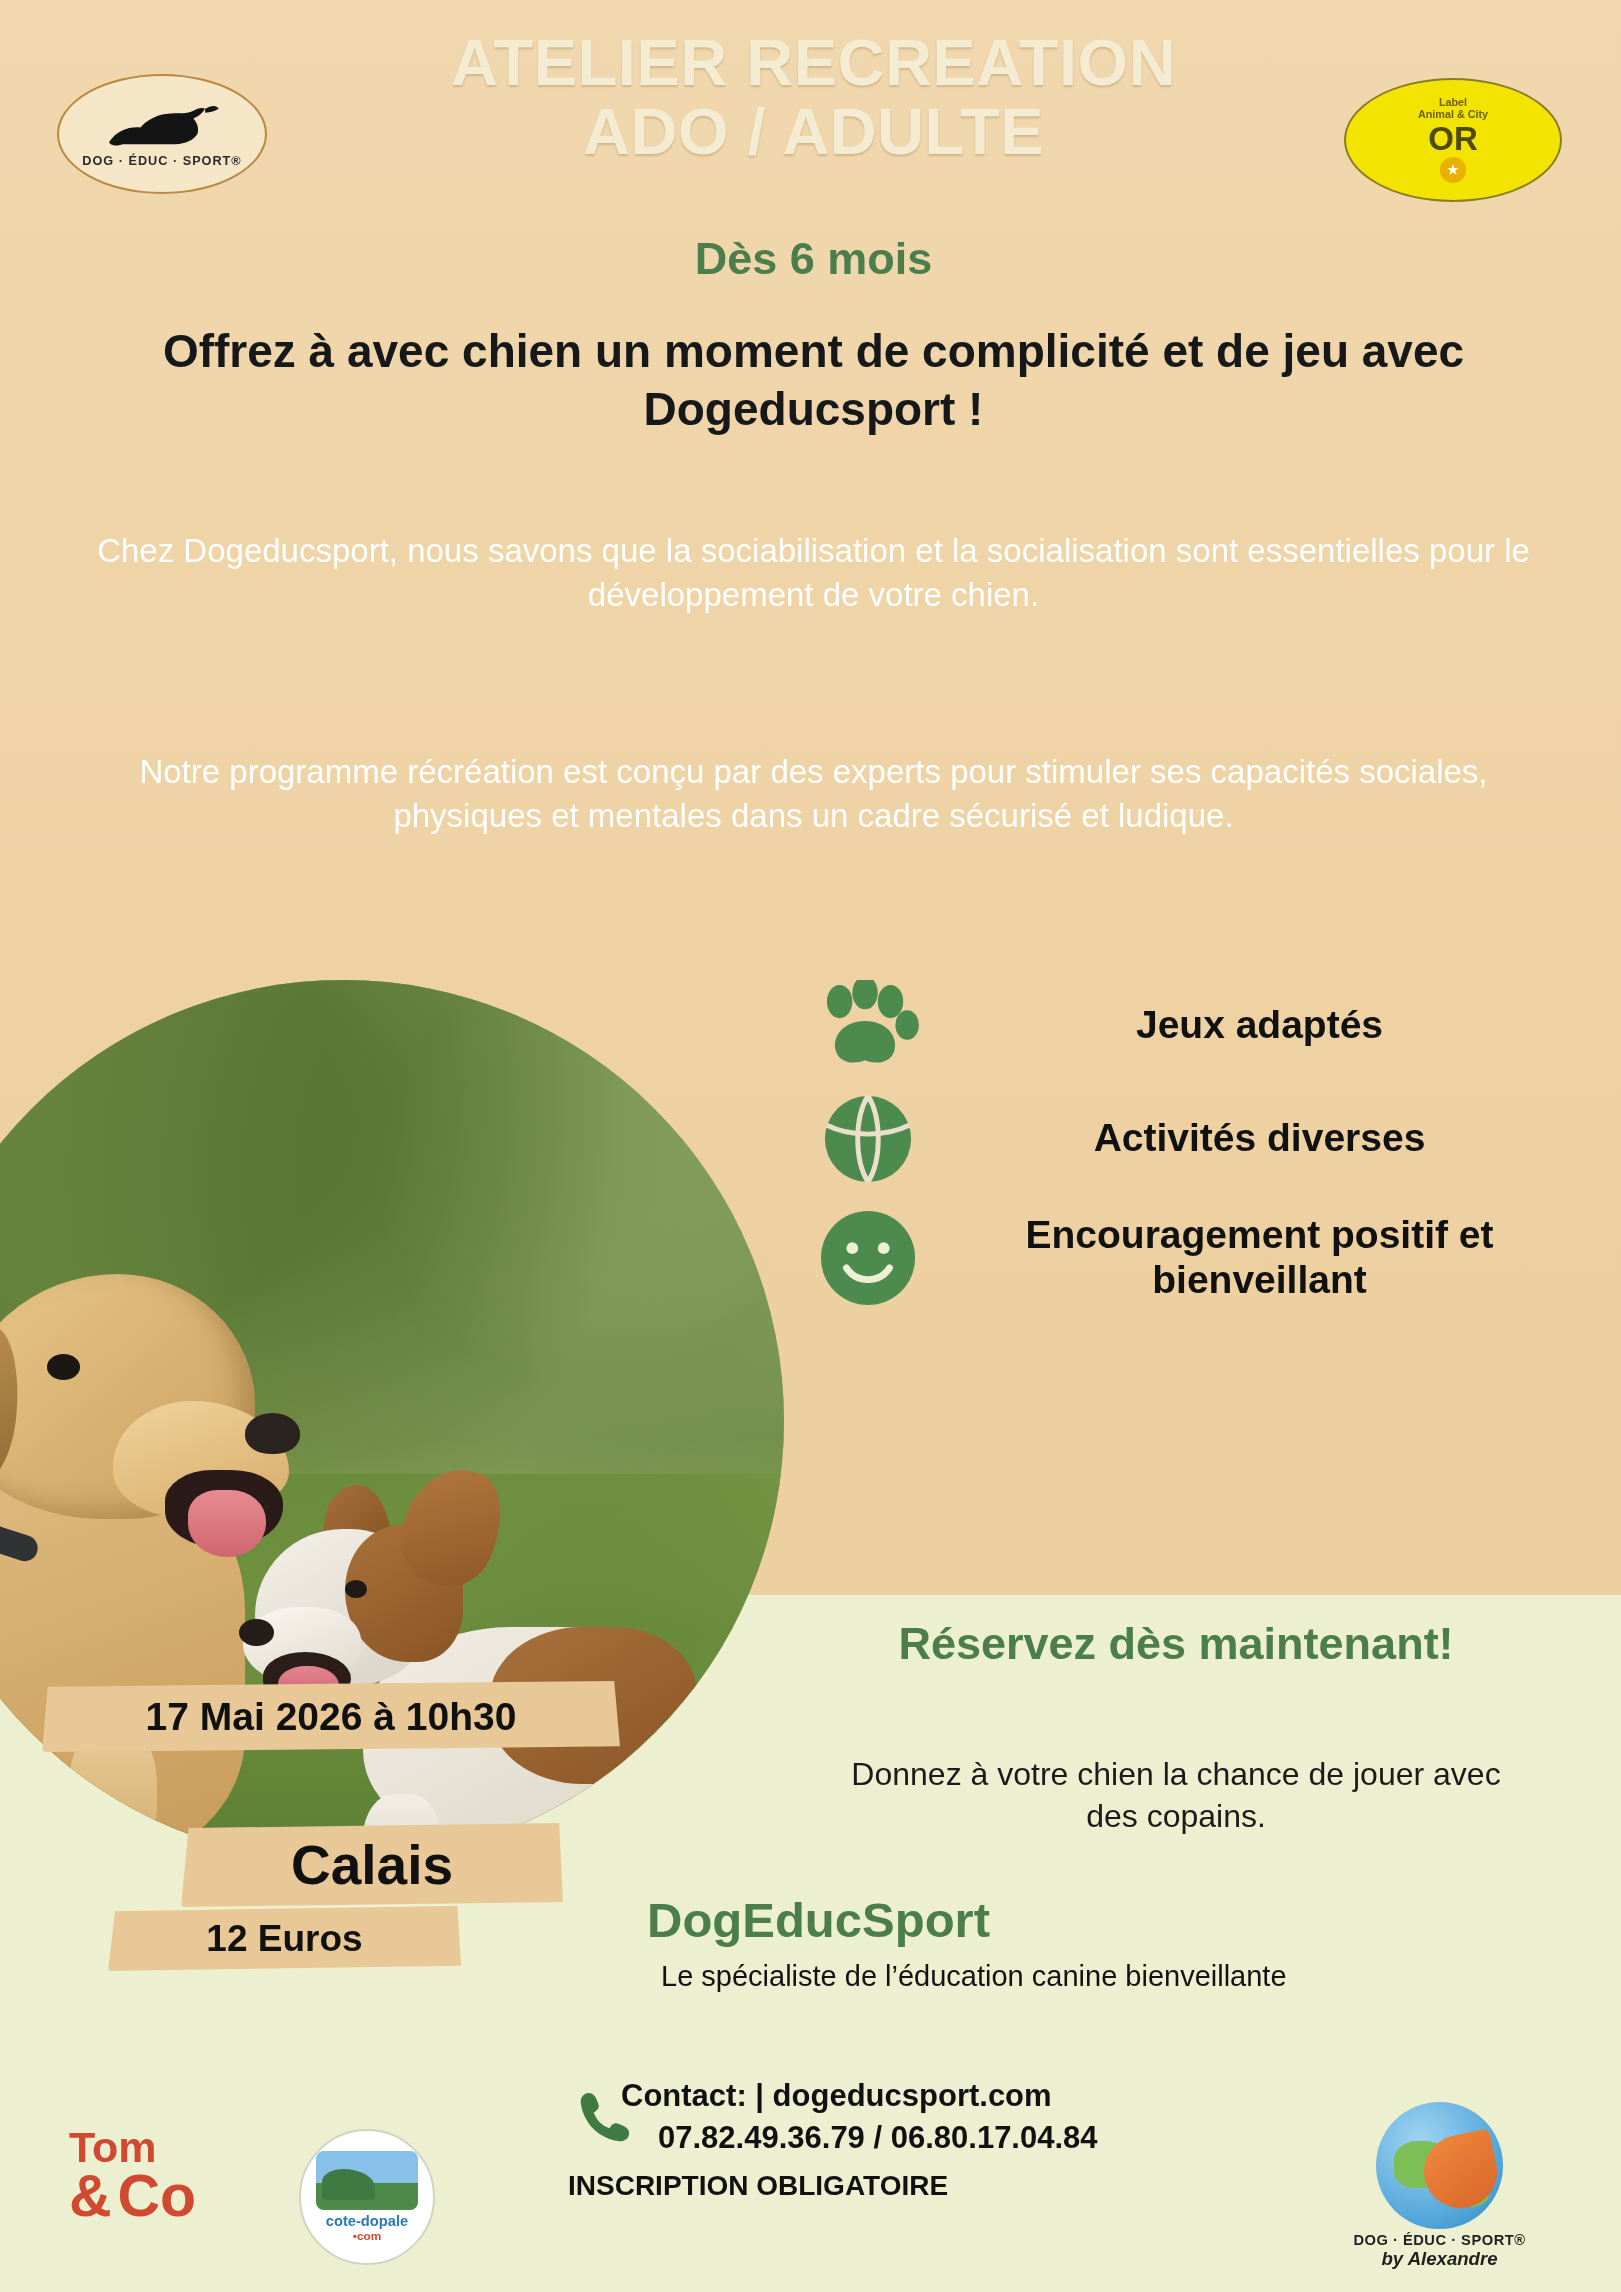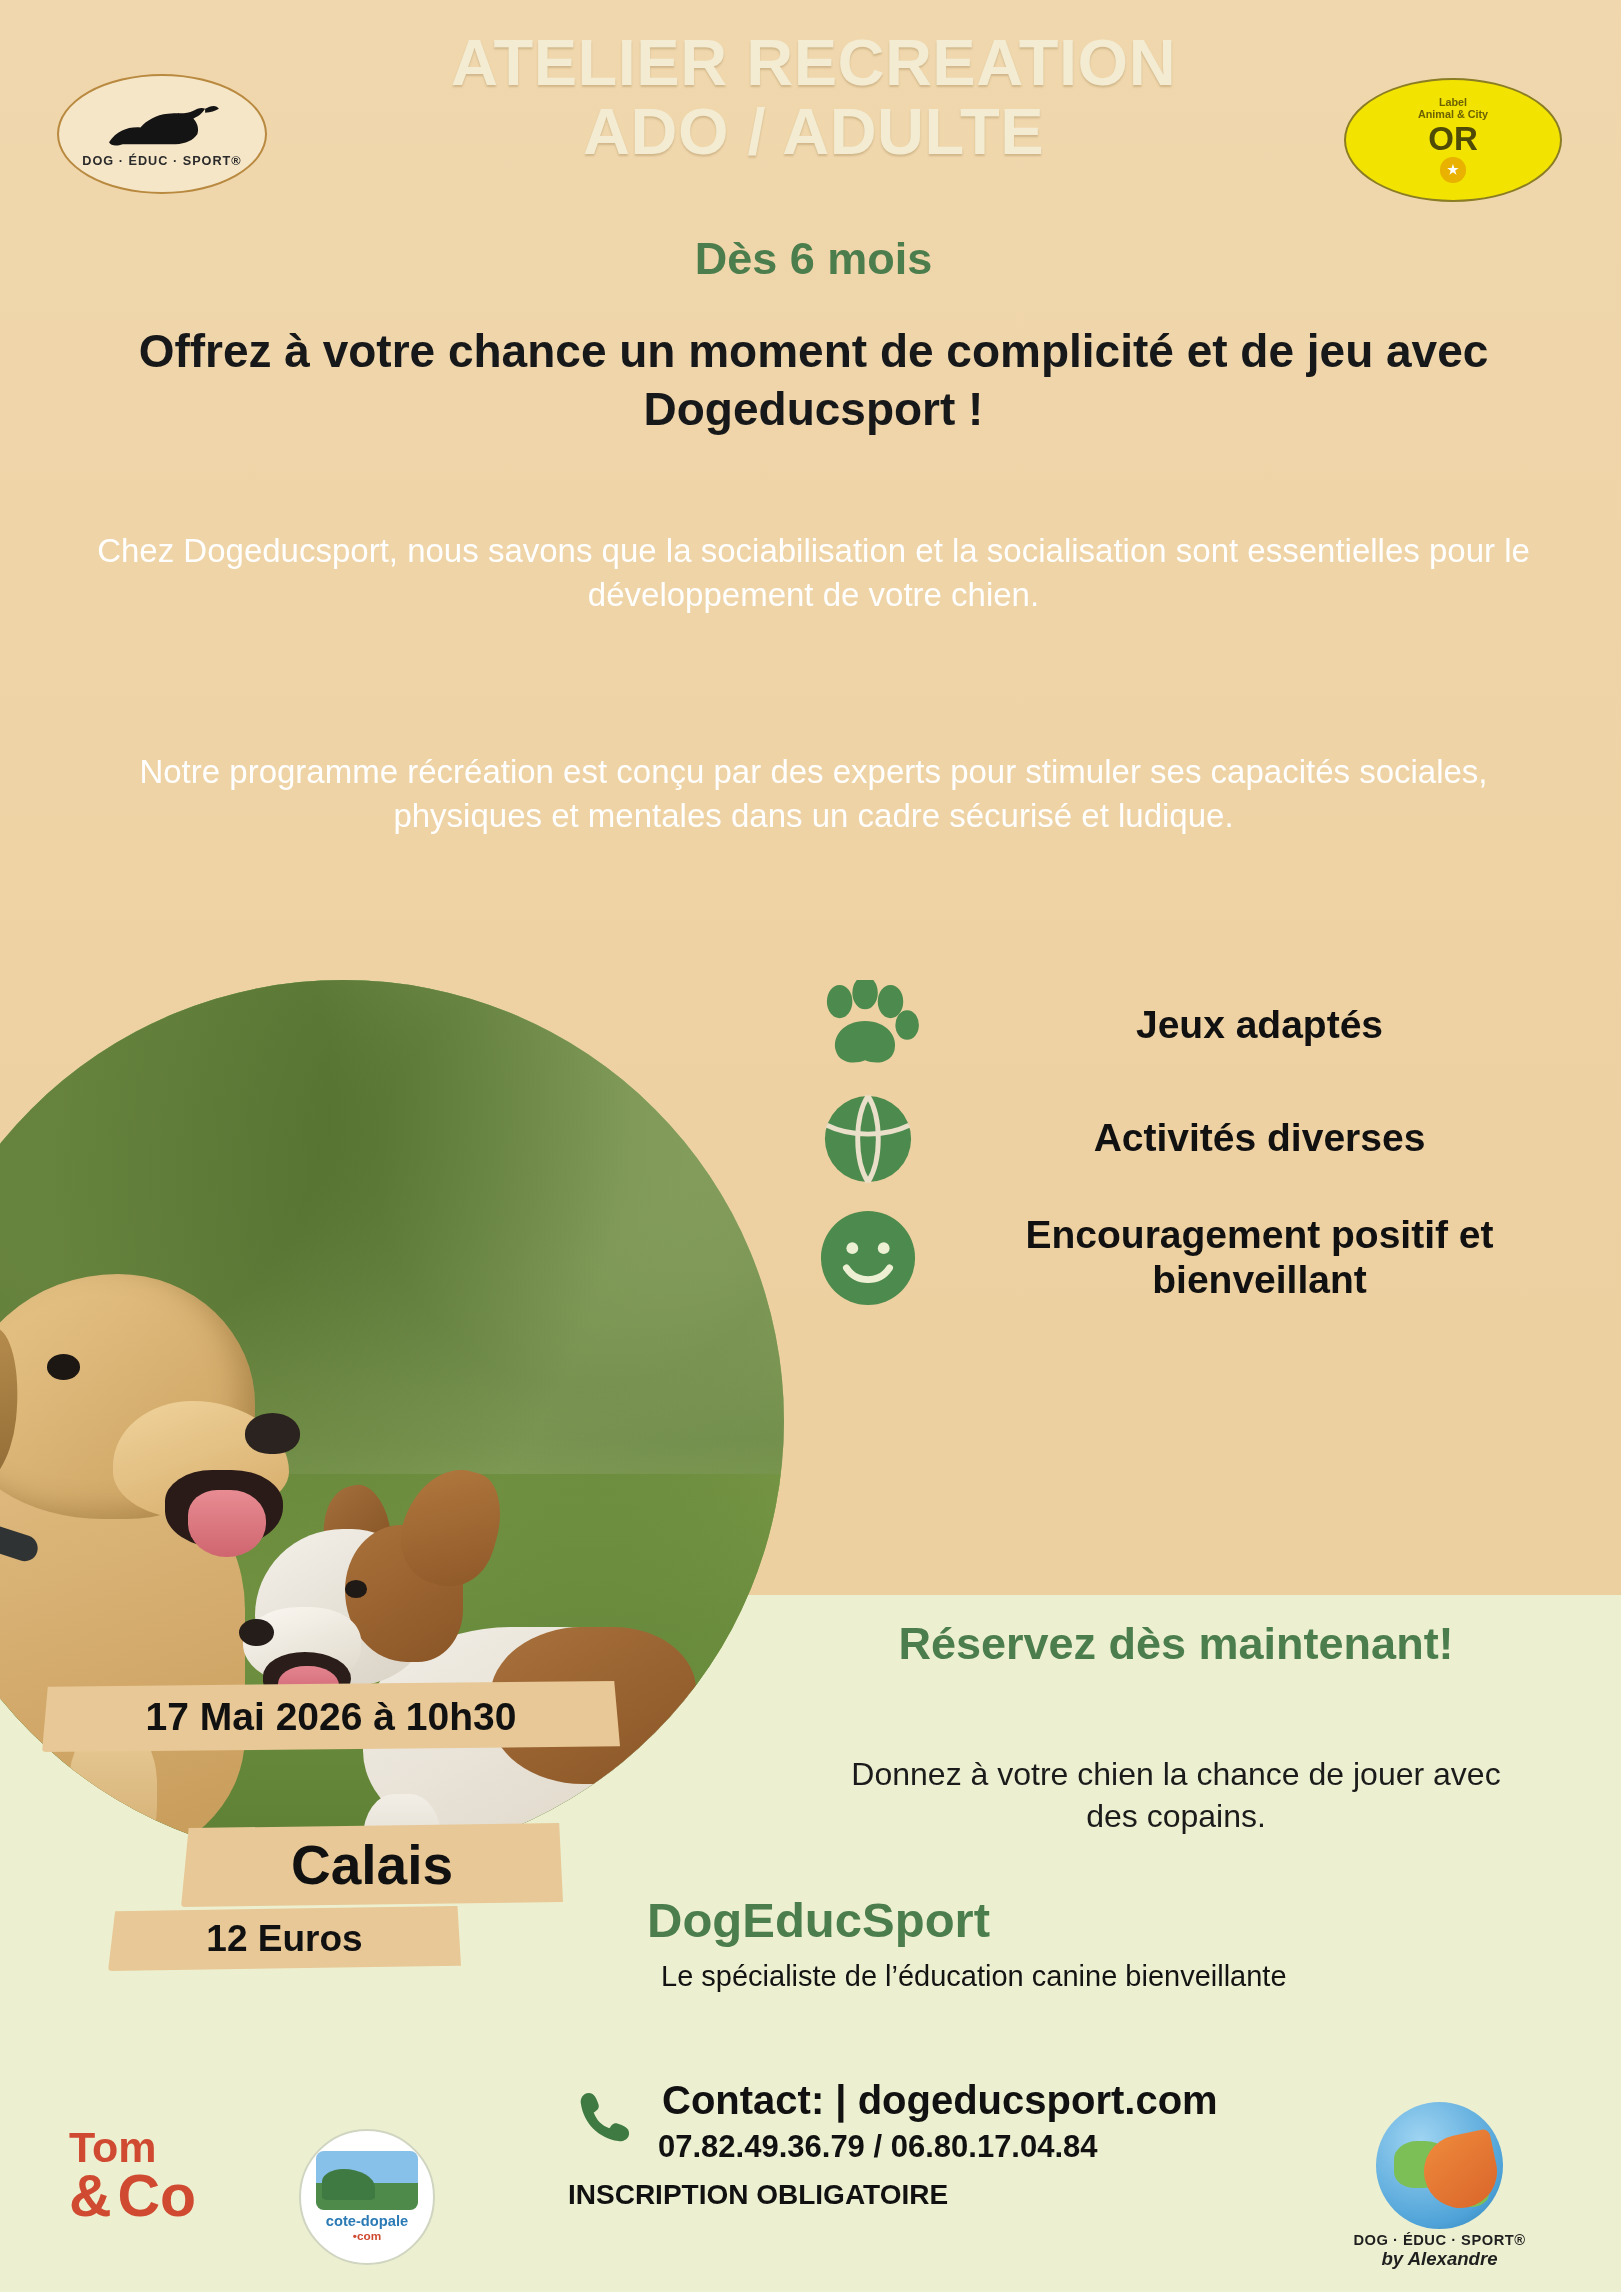--- a/index.html
+++ b/index.html
@@ -360,21 +360,21 @@
   }
 
   
   .contact-block {
     position: absolute;
     left: 568px;
     top: 2078px;
     width: 745px;
   }
   .contact-line1 {
-    font-size: 40px; font-weight: bold; color: #111; margin-left: 94px;
+    font-size: 31px; font-weight: bold; color: #111; margin-left: 53px;
   }
   .contact-line2 {
     font-size: 31px; font-weight: bold; color: #111; margin-left: 90px; margin-top: 5.9px;
   }
   .contact-line3 {
     font-size: 28px; font-weight: bold; color: #111; margin-top: 13.7px;
   }
   .phone-icon {
     position: absolute;
     left: 0; top: 2px;
@@ -488,21 +488,21 @@
     <span class="small2">Animal &amp; City</span>
     <span class="or">OR</span>
     <span class="medal">★</span>
   </div>
 
   <div class="title">
     <div>ATELIER RECREATION</div>
     <div>ADO / ADULTE</div>
   </div>
   <div class="subtitle">Dès 6 mois</div>
-  <div class="headline">Offrez à votre chance un moment de complicité et de jeu avec Dogeducsport !</div>
+  <div class="headline">Offrez à avec chien un moment de complicité et de jeu avec Dogeducsport !</div>
 
   <div class="paragraph para1">Chez Dogeducsport, nous savons que la sociabilisation et la socialisation sont essentielles pour le développement de votre chien.</div>
   <div class="paragraph para2">Notre programme récréation est conçu par des experts pour stimuler ses capacités sociales, physiques et mentales dans un cadre sécurisé et ludique.</div>
 
   <div class="features">
 
     <div class="feature-row">
       <span class="feature-icon">
         <svg width="108" height="90" viewBox="0 0 110 92" aria-hidden="true">
           <ellipse cx="26" cy="22" rx="13" ry="17" fill="#4c8a4e"></ellipse>

